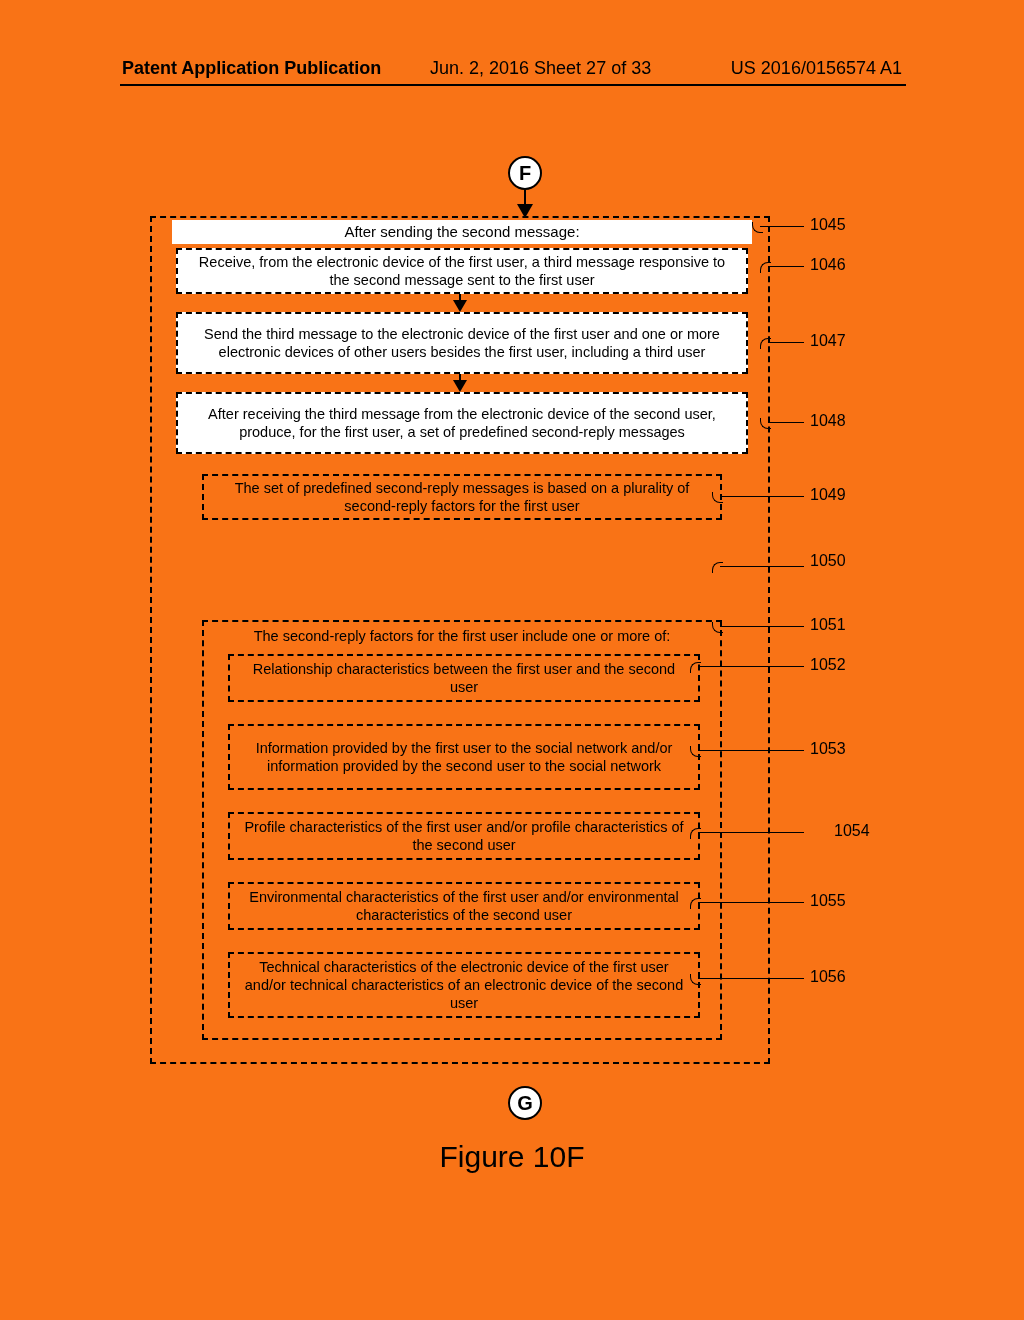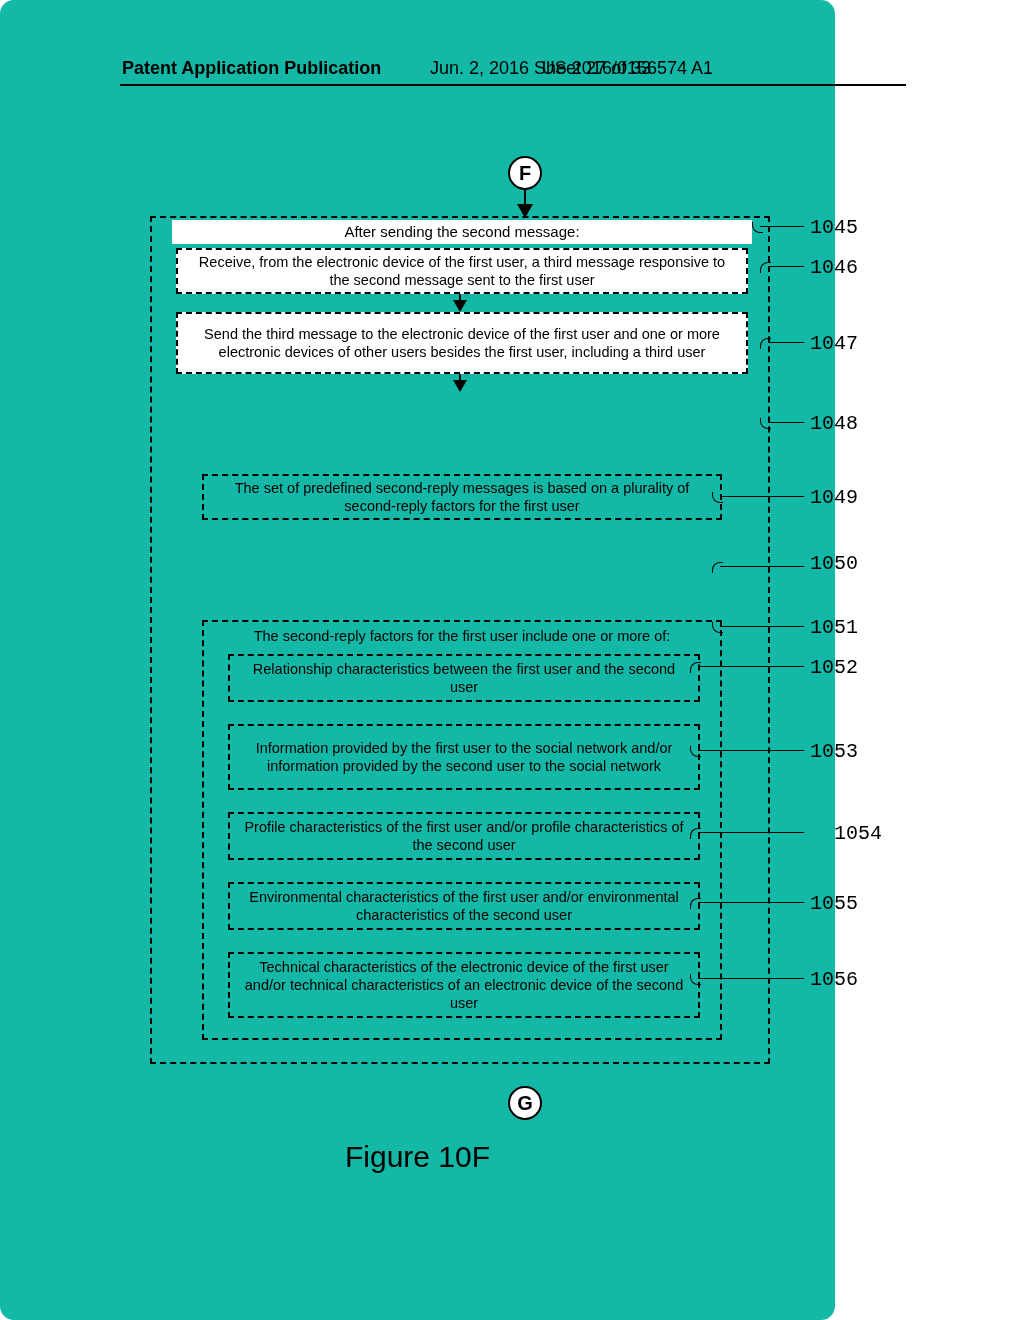--- a/index.html
+++ b/index.html
@@ -1,17 +1,17 @@
 <!DOCTYPE html>
 <html><head>
 <meta charset="utf-8">
 <style>
   * { box-sizing: border-box; margin: 0; padding: 0; }
   html, body { width: 1024px; height: 1320px; background: #fff; font-family: Arial, Helvetica, sans-serif; }
-  .page { width: 835px; height: 1320px; position: relative; background: #14b8a6; border-radius: 14px; }
+  .page { width: 1024px; height: 1320px; position: relative; background: #f97316; }
   .header { position: absolute; top: 58px; left: 0; width: 100%; }
   .header-left { position: absolute; left: 122px; font-size: 18px; font-weight: bold; }
   .header-mid { position: absolute; left: 430px; font-size: 18px; }
   .header-right { position: absolute; right: 122px; font-size: 18px; }
   .header-line { position: absolute; top: 84px; left: 120px; width: 786px; height: 0; border-top: 2px solid #000; }
 
   .diagram { position: absolute; top: 150px; left: 150px; width: 750px; height: 1020px; }
 
   .connector-f { position: absolute; top: 0px; left: 50%; transform: translateX(-50%); width: 34px; height: 34px; border: 2px solid #000; border-radius: 50%; background: #fff; text-align: center; font-size: 20px; font-weight: bold; line-height: 30px; }
   .conn-line-f { position: absolute; top: 34px; left: 50%; width: 0; height: 22px; border-left: 2px solid #000; transform: translateX(-1px); }
@@ -125,21 +125,21 @@
   .s1052 { top: 32px; height: 48px; }
   .s1053 { top: 102px; height: 66px; }
   .s1054 { top: 190px; height: 48px; }
   .s1055 { top: 260px; height: 48px; }
   .s1056 { top: 330px; height: 66px; }
   .b1051 { height: 420px; }
   .outer { height: 848px; }
   .connector-g { top: 930px; }
 
   
-  .label { position: absolute; font-size: 20px; font-family: Liberation Mono, monospace; }
+  .label { position: absolute; font-size: 16px; }
   .lead { position: absolute; border-top: 1.5px solid #000; height: 0; }
 
   .caption { position: absolute; top: 1140px; left: 0; width: 100%; text-align: center; font-size: 30px; }
 
   
   .L1045 { top: 60px; left: 660px; }
   .L1046 { top: 100px; left: 660px; }
   .L1047 { top: 176px; left: 660px; }
   .L1048 { top: 256px; left: 660px; }
   .L1049 { top: 330px; left: 660px; }
@@ -187,20 +187,21 @@
     <div class="arrow-f"></div>
 
     <div class="outer">
       <div class="box b1045" style="border:none;">After sending the second message:</div>
       <div class="box b1046">Receive, from the electronic device of the first user, a third message responsive to the second message sent to the first user</div>
       <div class="short-line line-46-47"></div>
       <div class="arrow-down arr-46-47"></div>
       <div class="box b1047">Send the third message to the electronic device of the first user and one or more electronic devices of other users besides the first user, including a third user</div>
       <div class="short-line line-47-48"></div>
       <div class="arrow-down arr-47-48"></div>
+      <div class="box b1048">After receiving the third message from the electronic device of the second user, produce, for the first user, a set of predefined second-reply messages</div>
 
       <div class="b1049-wrap">
           <span>The set of predefined second-reply messages is based on a plurality of second-reply factors for the first user</span>
         </div>
 
       <div class="b1051">
         <div class="b1051-title">The second-reply factors for the first user include one or more of:</div>
         <div class="sub s1052">Relationship characteristics between the first user and the second user</div>
         <div class="sub s1053">Information provided by the first user to the social network and/or information provided by the second user to the social network</div>
         <div class="sub s1054">Profile characteristics of the first user and/or profile characteristics of the second user</div>

